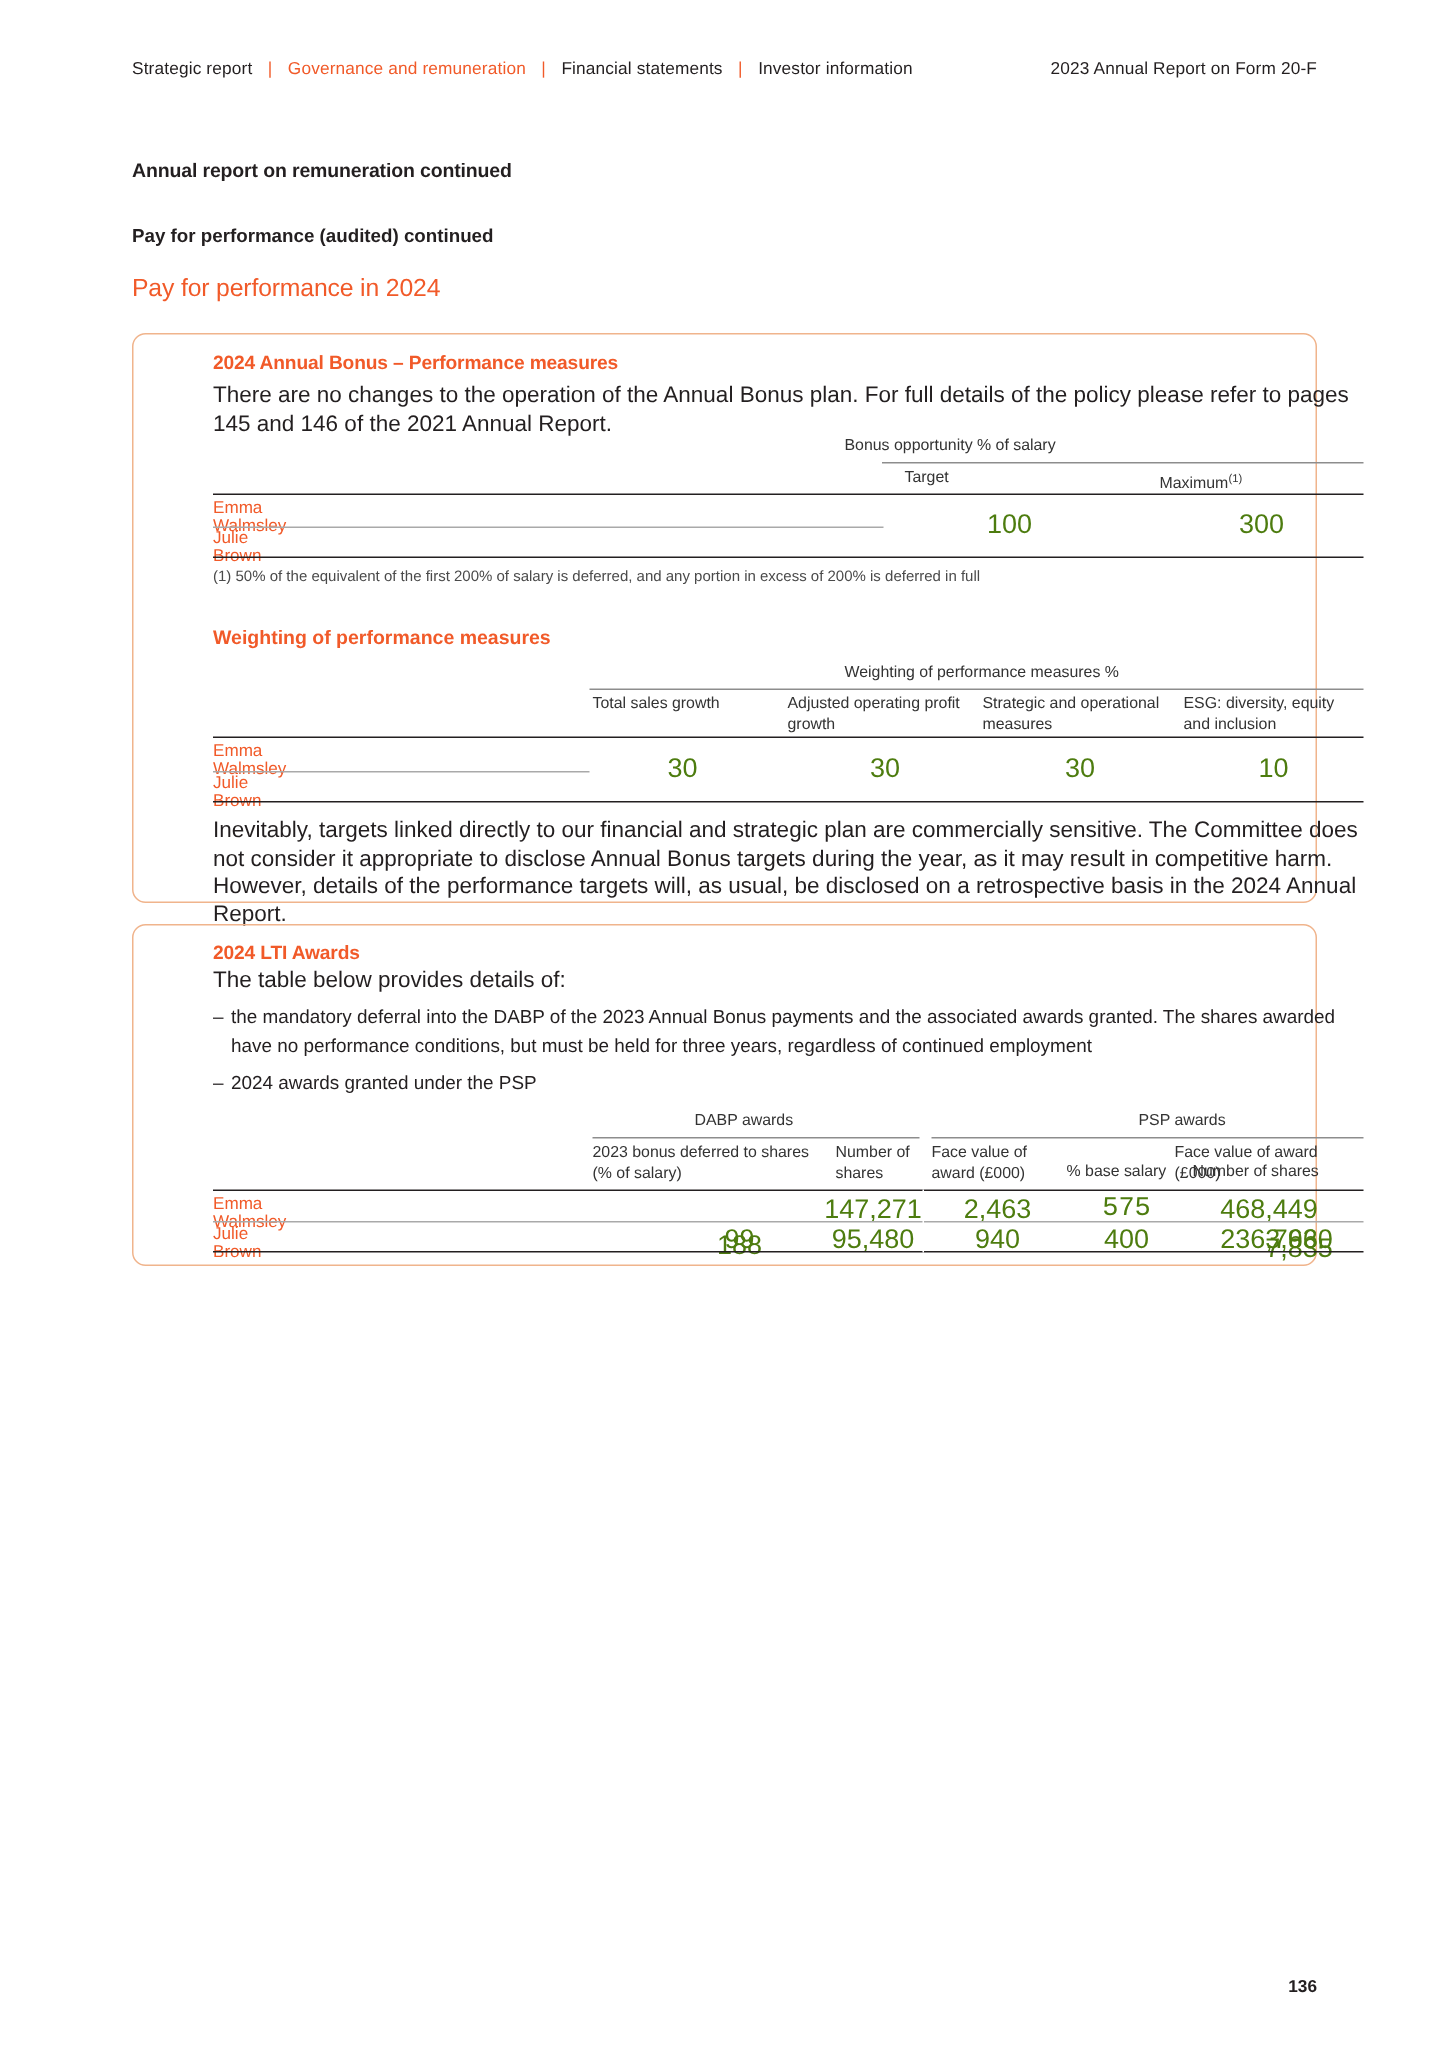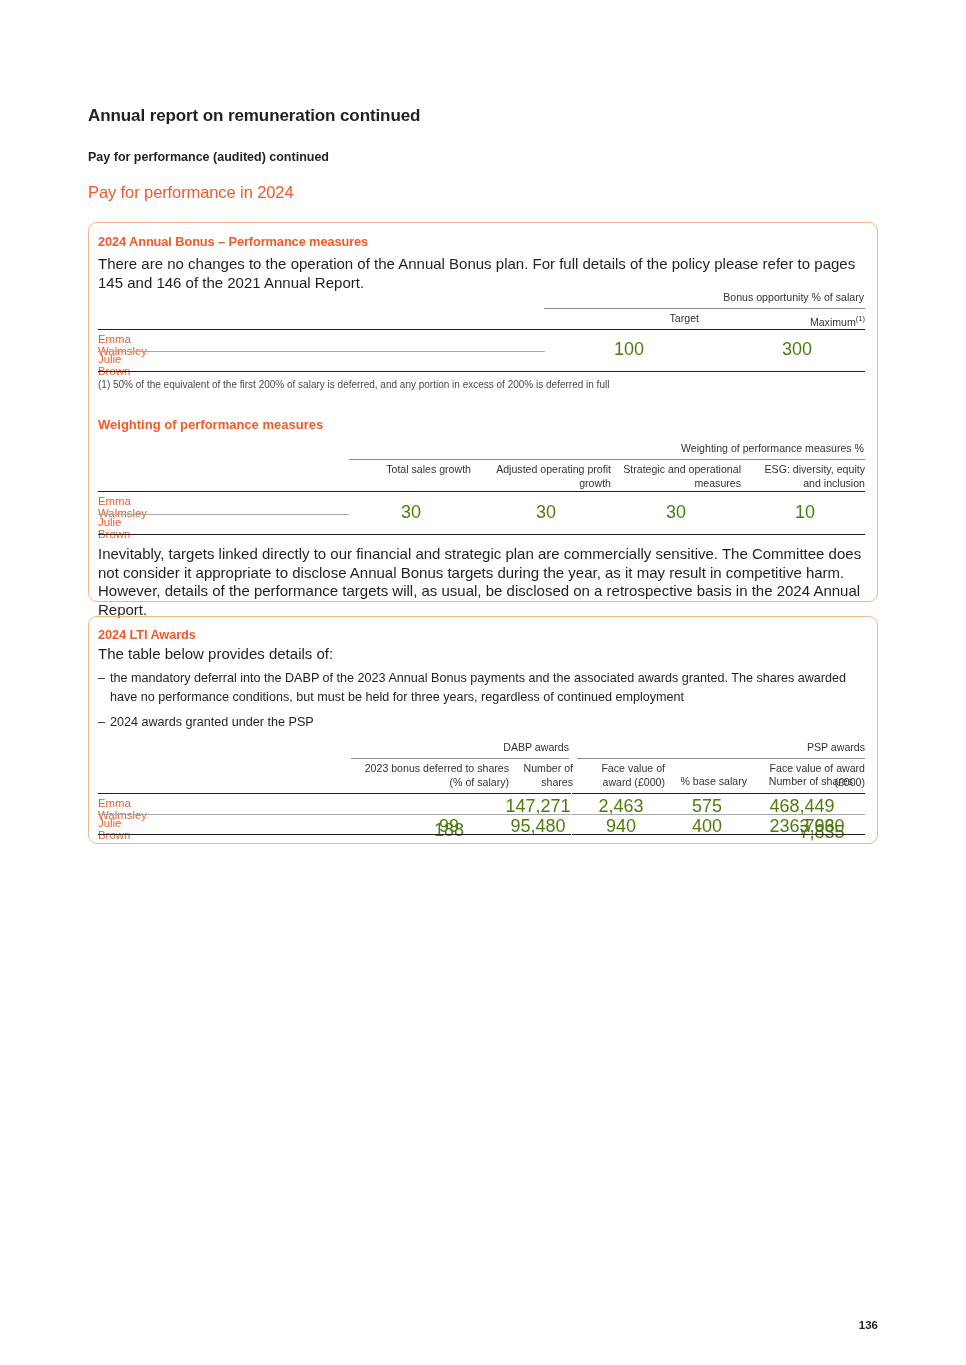--- a/index.html
+++ b/index.html
@@ -40,21 +40,21 @@
     display: inline-block;
   }
   .rh-item { display: inline-block; }
   .rh-item.current { color: #f15a29; }
 
   
   .h1 {
     position: absolute;
     left: 88px;
     top: 106px;
-    font-size: 17px;
+    font-size: 13px;
     font-weight: bold;
     letter-spacing: -0.1px;
     color: #231f20;
   }
   .h2 {
     position: absolute;
     left: 88px;
     top: 150px;
     font-size: 12.5px;
     font-weight: bold;
@@ -70,20 +70,21 @@
   }
 
   
   .panel {
     position: absolute;
     left: 88px;
     width: 790px;
     border: 1px solid #f0b48c;
     border-radius: 9px;
     box-sizing: border-box;
+    padding-left: 44px;
   }
   #panel-bonus { top: 222px; height: 380px; }
   #panel-lti   { top: 616px; height: 228px; }
 
   .panel-inner { position: relative; width: 100%; height: 100%; }
 
   .panel-title {
     position: absolute;
     font-size: 12.8px;
     font-weight: bold;
@@ -132,21 +133,20 @@
     border-top: 1px solid #231f20;
   }
   .rule.grey { border-top: 1px solid #8d8d8d; }
   .rule.thin-grey { border-top: 1px solid #a9a9a9; }
 
   .colhdr {
     position: absolute;
     font-size: 10.6px;
     line-height: 13.5px;
     color: #333333;
-    text-align: right;
   }
 
   .cell {
     position: absolute;
     font-size: 18px;
     color: #4d7c0f;
     text-align: center;
   }
   .name {
     position: absolute;
@@ -162,20 +162,32 @@
     font-weight: bold;
     color: #231f20;
     text-align: center;
   }
 </style>
 </head>
 <body>
 
 <div class="page">
 
+  <div class="rh">
+    <div class="rh-left">
+      <span class="rh-item">Strategic report</span>
+      <span class="rh-sep">|</span>
+      <span class="rh-item current">Governance and remuneration</span>
+      <span class="rh-sep">|</span>
+      <span class="rh-item">Financial statements</span>
+      <span class="rh-sep">|</span>
+      <span class="rh-item">Investor information</span>
+    </div>
+    <div class="rh-right">2023 Annual Report on Form 20-F</div>
+  </div>
 
   <div class="h1">Annual report on remuneration continued</div>
   <div class="h2">Pay for performance (audited) continued</div>
   <div class="h3">Pay for performance in 2024</div>
 
   <div class="panel" id="panel-bonus">
     <div class="panel-inner">
 
       <div class="panel-title" style="left:9px; top:11px;">2024 Annual Bonus – Performance measures</div>
 
@@ -265,21 +277,21 @@
         <div class="colhdr" style="left:662px; top:158px; width:102px;">Number of shares</div>
         <div class="colhdr" style="left:650px; top:145px; width:126px;">Face value of award (£000)</div>
 
         <div class="rule" style="left:9px; top:176px; width:767px;"></div>
 
         <div>
           <div class="name" style="left:9px; top:180px;">Emma Walmsley</div>
           <div class="cell" style="left:300px; top:179px; width:120px;margin-top:24px;">188</div>
           <div class="cell" style="left:414px; top:179px; width:70px;">147,271</div>
           <div class="cell" style="left:488px; top:179px; width:88px;">2,463</div>
-          <div class="cell" style="left:578px; top:179px; width:80px;">575</div>
+          <div class="cell" style="left:578px; top:179px; width:80px;font-family:Liberation Mono, monospace;">575</div>
           <div class="cell" style="left:662px; top:179px; width:102px;">468,449</div>
           <div class="cell" style="left:690px; top:179px; width:86px;margin-top:26px;">7,835</div>
         </div>
 
         <div class="rule thin-grey" style="left:9px; top:197px; width:767px;"></div>
 
         <div>
           <div class="name" style="left:9px; top:200px;">Julie Brown</div>
           <div class="cell" style="left:300px; top:199px; width:120px;">99</div>
           <div class="cell" style="left:414px; top:199px; width:70px;">95,480</div>

